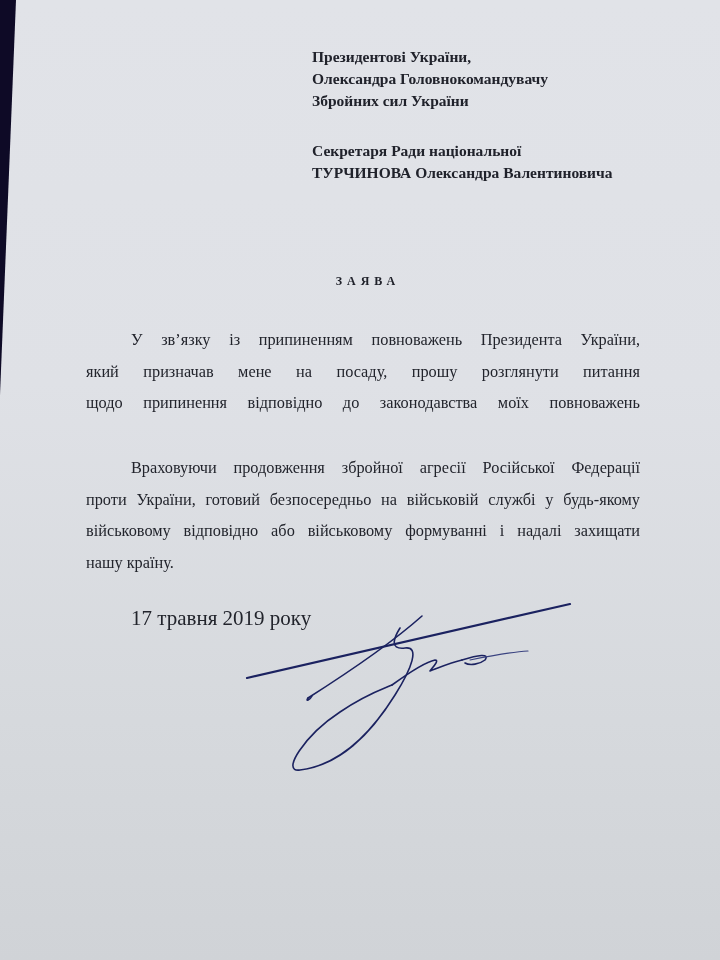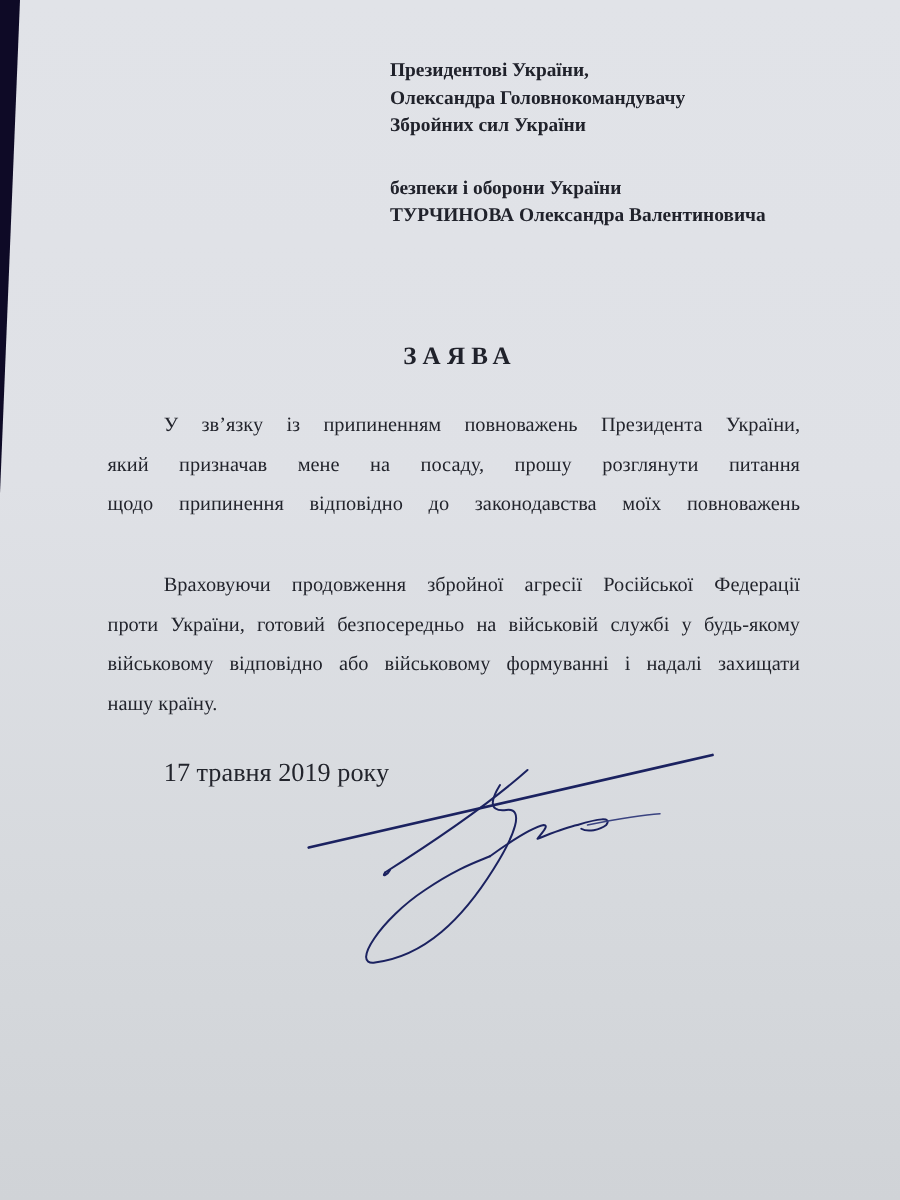--- a/index.html
+++ b/index.html
@@ -35,21 +35,21 @@
     .addressee div { white-space: nowrap; }
     .addr1 { top: 46px; }
     .addr2 { top: 140px; }
     .title {
       position: absolute;
       left: 0;
       width: 720px;
       top: 274px;
       text-align: center;
       font-weight: bold;
-      font-size: 20px;
+      font-size: 12px;
       letter-spacing: 5px;
       padding-left: 16px;
       box-sizing: border-box;
       color: #20222b;
     }
     .para {
       position: absolute;
       left: 86px;
       width: 554px;
       font-size: 16.3px;
@@ -87,21 +87,21 @@
 
 <div class="dark-edge"></div>
 
 <div class="addressee addr1">
   <div>Президентові України,</div>
   <div>Олександра Головнокомандувачу</div>
   <div>Збройних сил України</div>
 </div>
 
 <div class="addressee addr2">
-  <div>безпеки і оборони України</div>
+  <div>Секретаря Ради національної</div>
   <div>ТУРЧИНОВА Олександра Валентиновича</div>
 </div>
 
 <div class="title">ЗАЯВА</div>
 
 <div class="para p1">
   <span class="line first">У зв’язку із припиненням повноважень Президента України,</span>
   <span class="line">який призначав мене на посаду, прошу розглянути питання</span>
   <span class="line">щодо припинення відповідно до законодавства моїх повноважень</span>
 </div>

